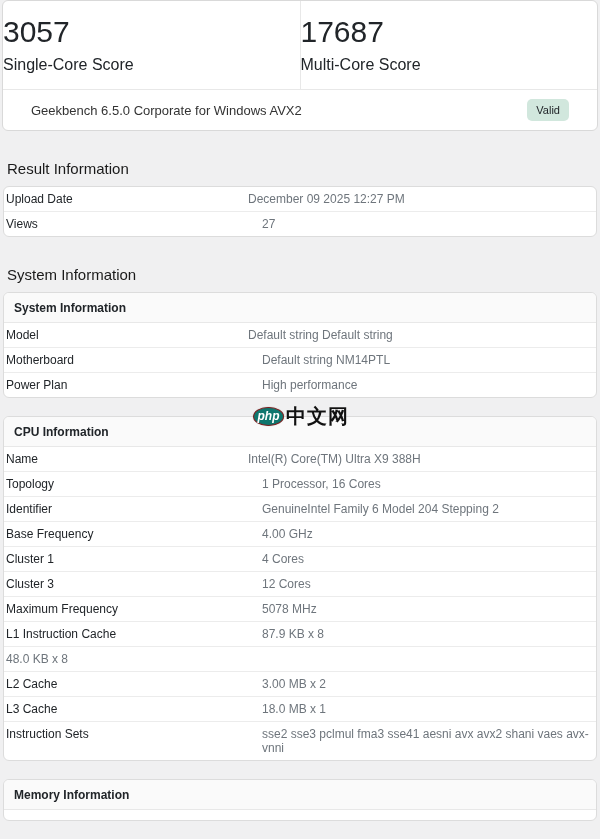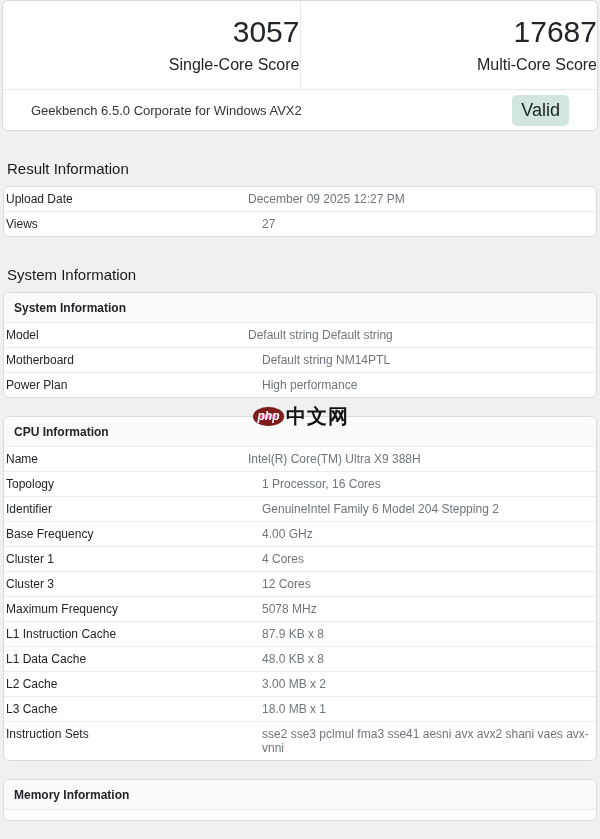--- a/index.html
+++ b/index.html
@@ -20,36 +20,36 @@
     margin: 0 3px;
     overflow: hidden;
   }
 
   
   .score-card { margin: 0 2px; border-color: #d9d9d9; }
   .score-row { display: flex; height: 89px; border-bottom: 1px solid #e8e8e8; }
   .score-cell {
     flex: 1;
     display: flex; flex-direction: column;
-    align-items: flex-end; justify-content: center;
+    align-items: flex-start; justify-content: center;
     gap: 9px;
   }
   .score-cell:first-child { border-right: 1px solid #e8e8e8; }
   .score-value { font-size: 30px; line-height: 30px; color: #212529; }
   .score-label { font-size: 16px; color: #212529; }
 
   .version-row {
     display: flex; align-items: center; justify-content: space-between;
     height: 40px; padding: 0 28px;
   }
   .version-text { font-size: 13px; color: #333; }
   .badge {
     background: #d1e7dd;
     color: #212529;
-    font-size: 18px;
+    font-size: 11px;
     padding: 5px 9px;
     border-radius: 5px;
   }
 
   
   .section-title {
     font-size: 15px;
     font-weight: 400;
     color: #1a1a1a;
     margin: 29px 7px 9px 7px;
@@ -80,22 +80,22 @@
   .watermark {
     position: absolute;
     left: 253px; top: 406px;
     display: flex; align-items: center;
     z-index: 10;
     pointer-events: none;
   }
   .wm-logo {
     display: flex; align-items: center; justify-content: center;
     width: 31px; height: 19px;
-    background: #ec4899;
-    border: 7px solid #7f1d1d;
+    background: #0f766e;
+    border: 1px solid #7f1d1d;
     border-radius: 50%;
     color: #ffffff;
     font-size: 12px;
     font-weight: 700;
     font-style: italic;
     line-height: 1;
     box-shadow: 0 0 1px rgba(0,0,0,.4);
   }
   .wm-text {
     font-size: 20px;
@@ -187,21 +187,20 @@
     </div>
     <div class="trow">
       <span class="tlabel">Maximum Frequency</span>
       <span class="tvalue">5078 MHz</span>
     </div>
     <div class="trow">
       <span class="tlabel">L1 Instruction Cache</span>
       <span class="tvalue">87.9 KB x 8</span>
     </div>
     <div class="trow">
-      <span class="tlabel">L1 Data Cache</span>
       <span class="tvalue">48.0 KB x 8</span>
     </div>
     <div class="trow">
       <span class="tlabel">L2 Cache</span>
       <span class="tvalue">3.00 MB x 2</span>
     </div>
     <div class="trow">
       <span class="tlabel">L3 Cache</span>
       <span class="tvalue">18.0 MB x 1</span>
     </div>

